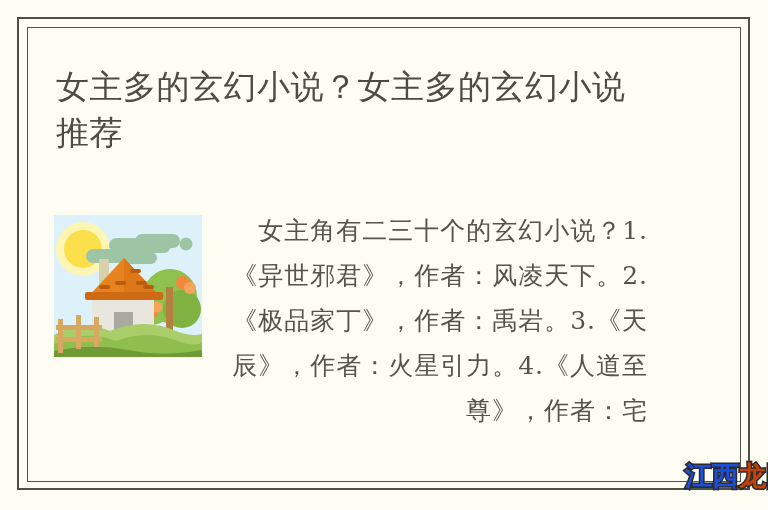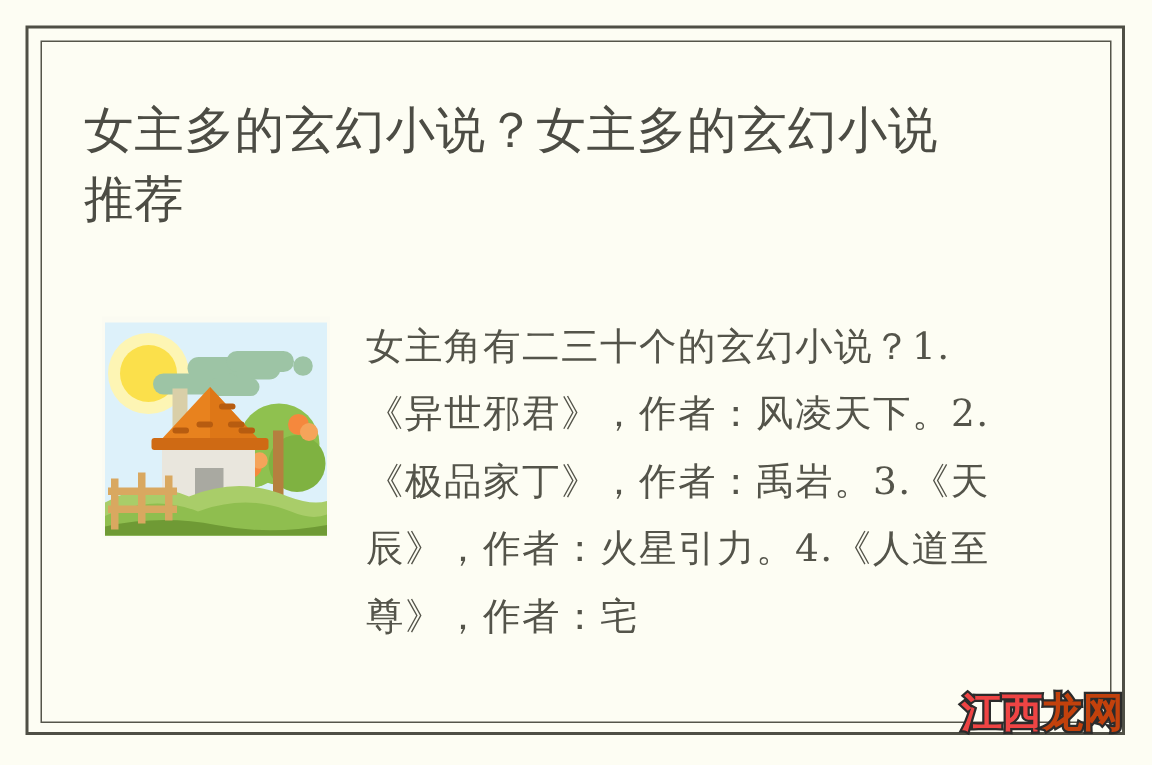--- a/index.html
+++ b/index.html
@@ -54,24 +54,25 @@
     line-height: 46px;
     color: #4c4c44;
     letter-spacing: 0.5px;
     font-weight: 400;
     font-family: "Liberation Sans", "DejaVu Sans", sans-serif;
   }
 
   
   .content {
     position: absolute;
-    left: 68px;
+    left: 52px;
     top: 211px;
     width: 660px;
     height: 250px;
+    text-align: right;
   }
 
   .thumb {
     position: absolute;
     left: 0px;
     top: 0px;
     width: 152px;
     height: 148px;
     overflow: hidden;
     background: #fbfbf2;
@@ -106,21 +107,21 @@
     line-height: 30px;
     font-weight: bold;
     letter-spacing: 0px;
     white-space: nowrap;
     font-family: "DejaVu Sans", "Liberation Sans", sans-serif;
   }
   .watermark span {
     -webkit-text-stroke: 3px #2b2b2b;
     paint-order: stroke fill;
   }
-  .wm-a { color: #ef4444; }
+  .wm-a { color: #1d4ed8; margin-left: 44px; }
   .wm-b { color: #c2410c; }
 </style>
 </head>
 <body>
 
 <div id="page">
 
   <div class="frame-outer"></div>
   <div class="frame-inner"></div>
 

